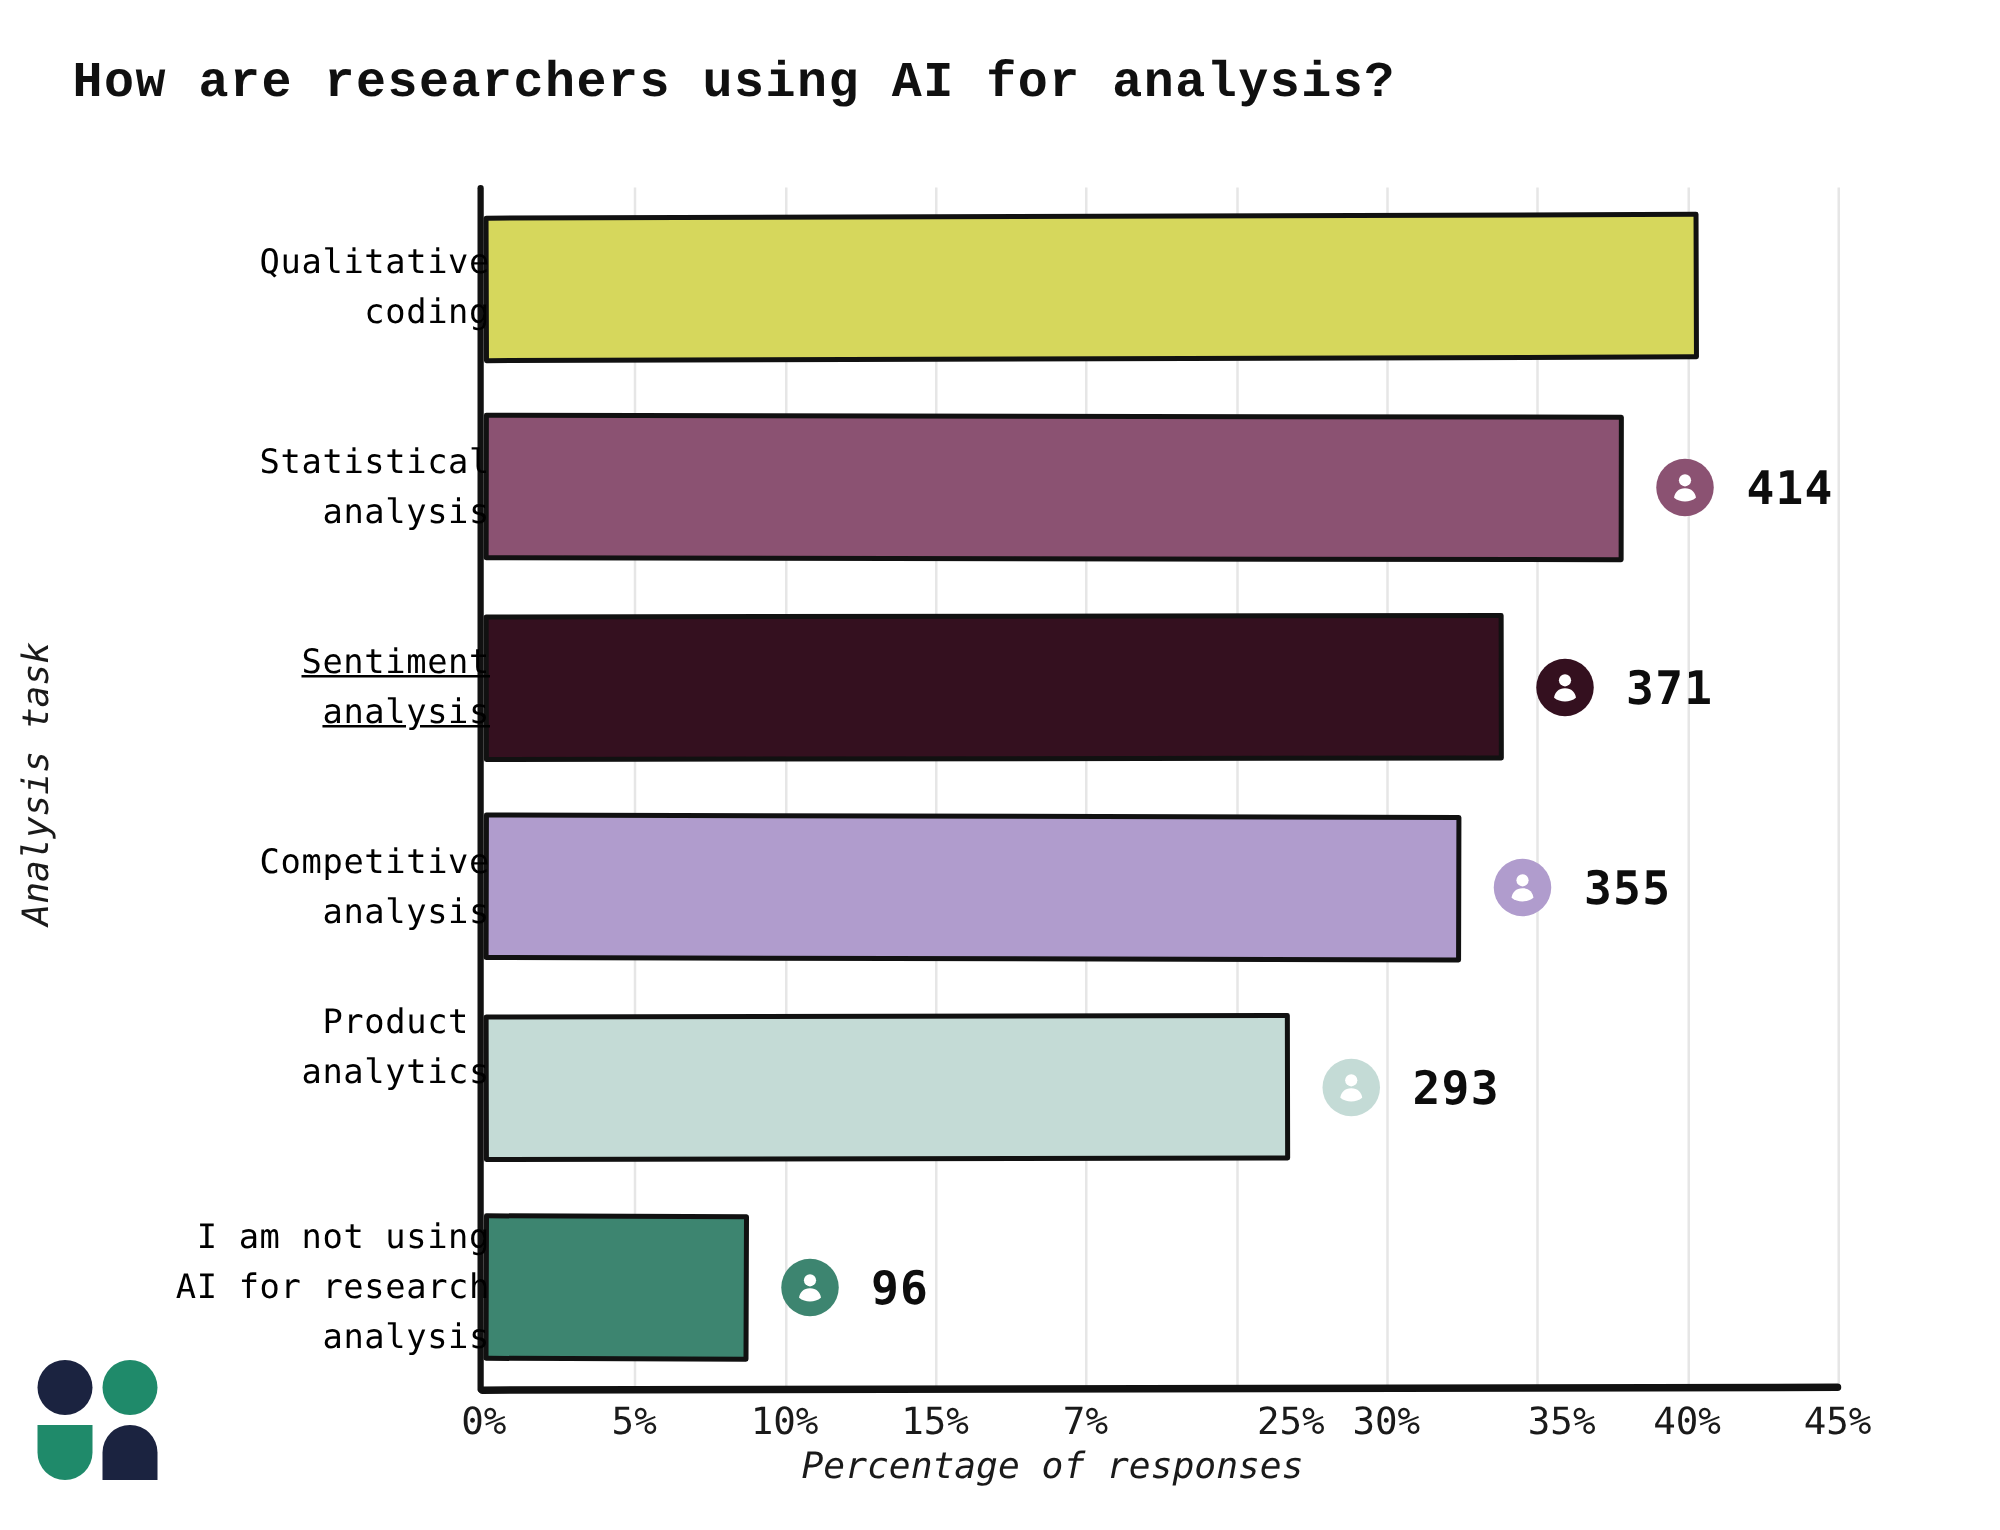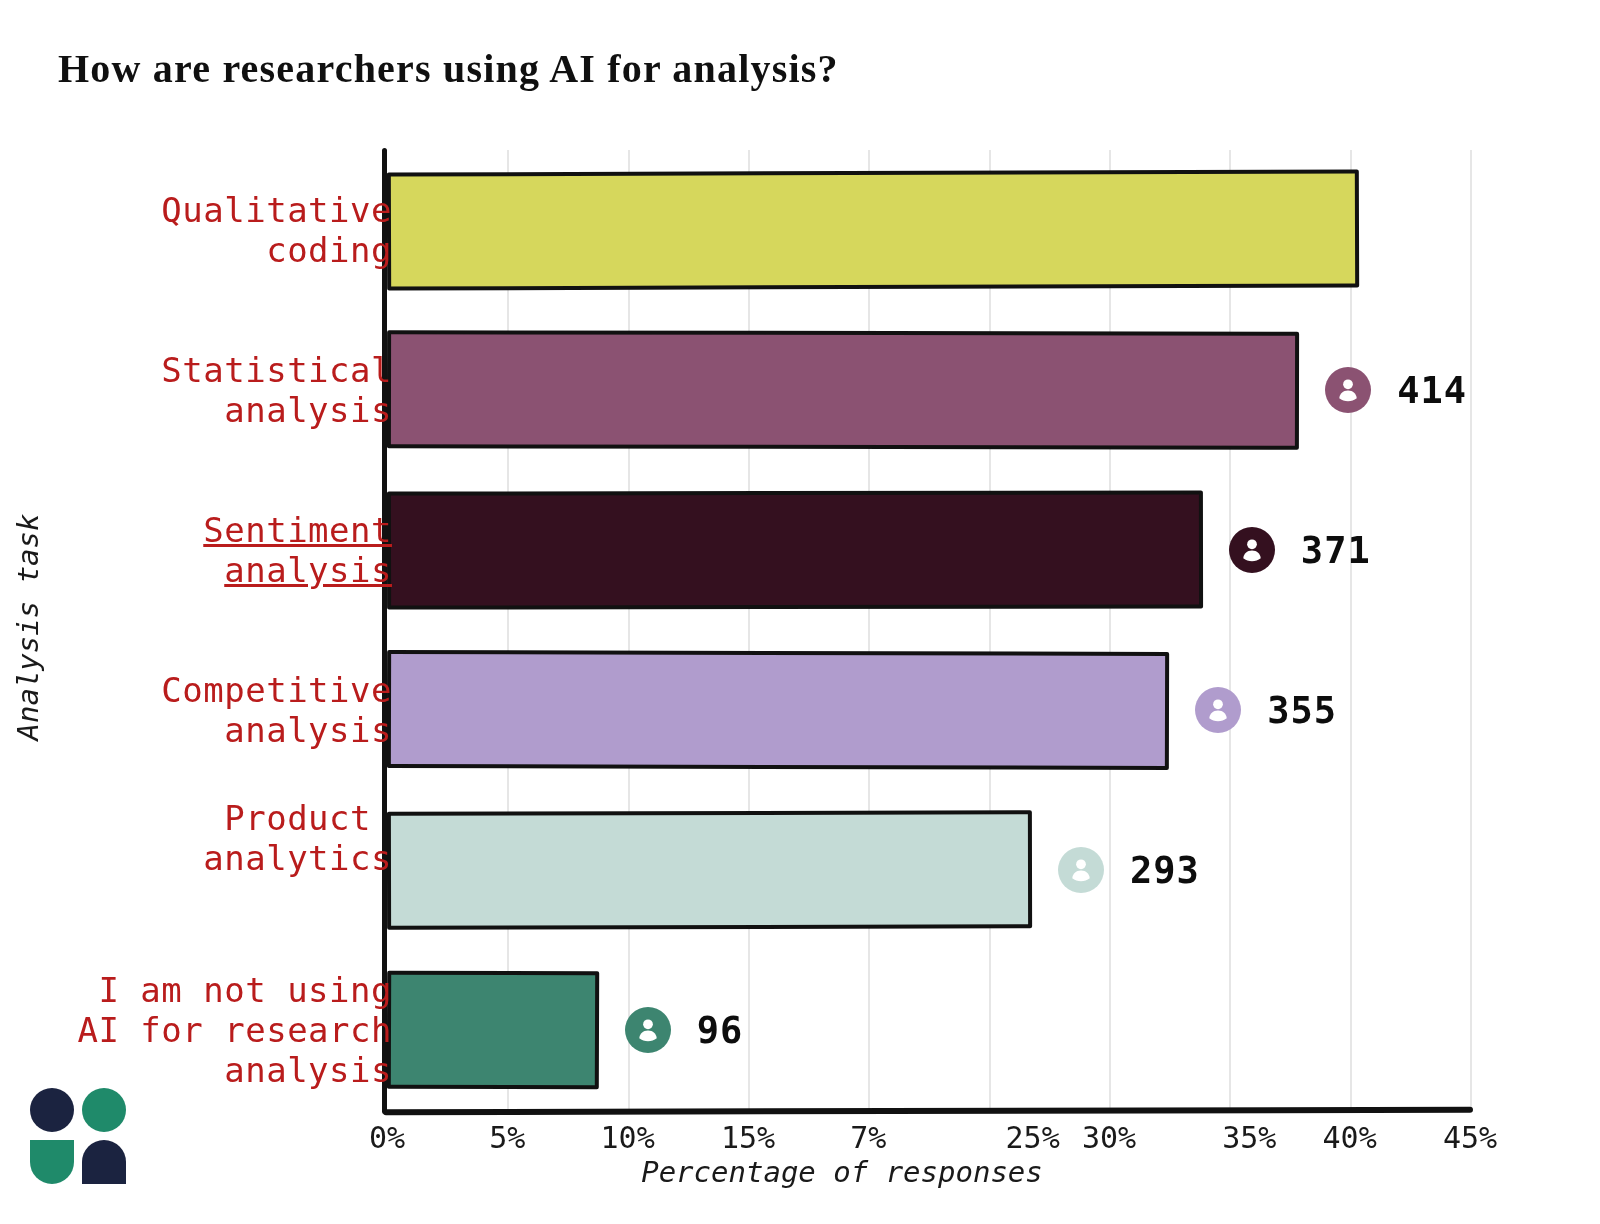--- a/index.html
+++ b/index.html
@@ -17,21 +17,21 @@
 
   
   #chart-title {
     position: absolute;
     left: 58px;
     top: 45px;
     font-size: 40px;
     font-weight: bold;
     letter-spacing: 1.2px;
     color: #101010;
-    font-family: Liberation Serif, serif;
+    font-family: Liberation Mono, monospace;
     white-space: nowrap;
     text-align: center;
   }
 
   
   
   #plot-area {
     position: absolute;
     left: 387px;
     top: 150px;
@@ -133,23 +133,23 @@
     color: #1a1a1a;
     font-family: "DejaVu Sans Mono", monospace;
     transform: translateX(-50%);
     white-space: nowrap;
   }
 
   .ytick {
     position: absolute;
     right: 1208px;           
     text-align: right;
-    font-size: 34px;
+    font-size: 27px;
     line-height: 40px;
-    color: #b91c1c;
+    color: #000000;
     font-family: "DejaVu Sans Mono", monospace;
     transform: translateY(-50%);
     white-space: pre-line;
     letter-spacing: 0.5px;
   }
 
   
   #x-axis-title {
     position: absolute;
     left: 0;

